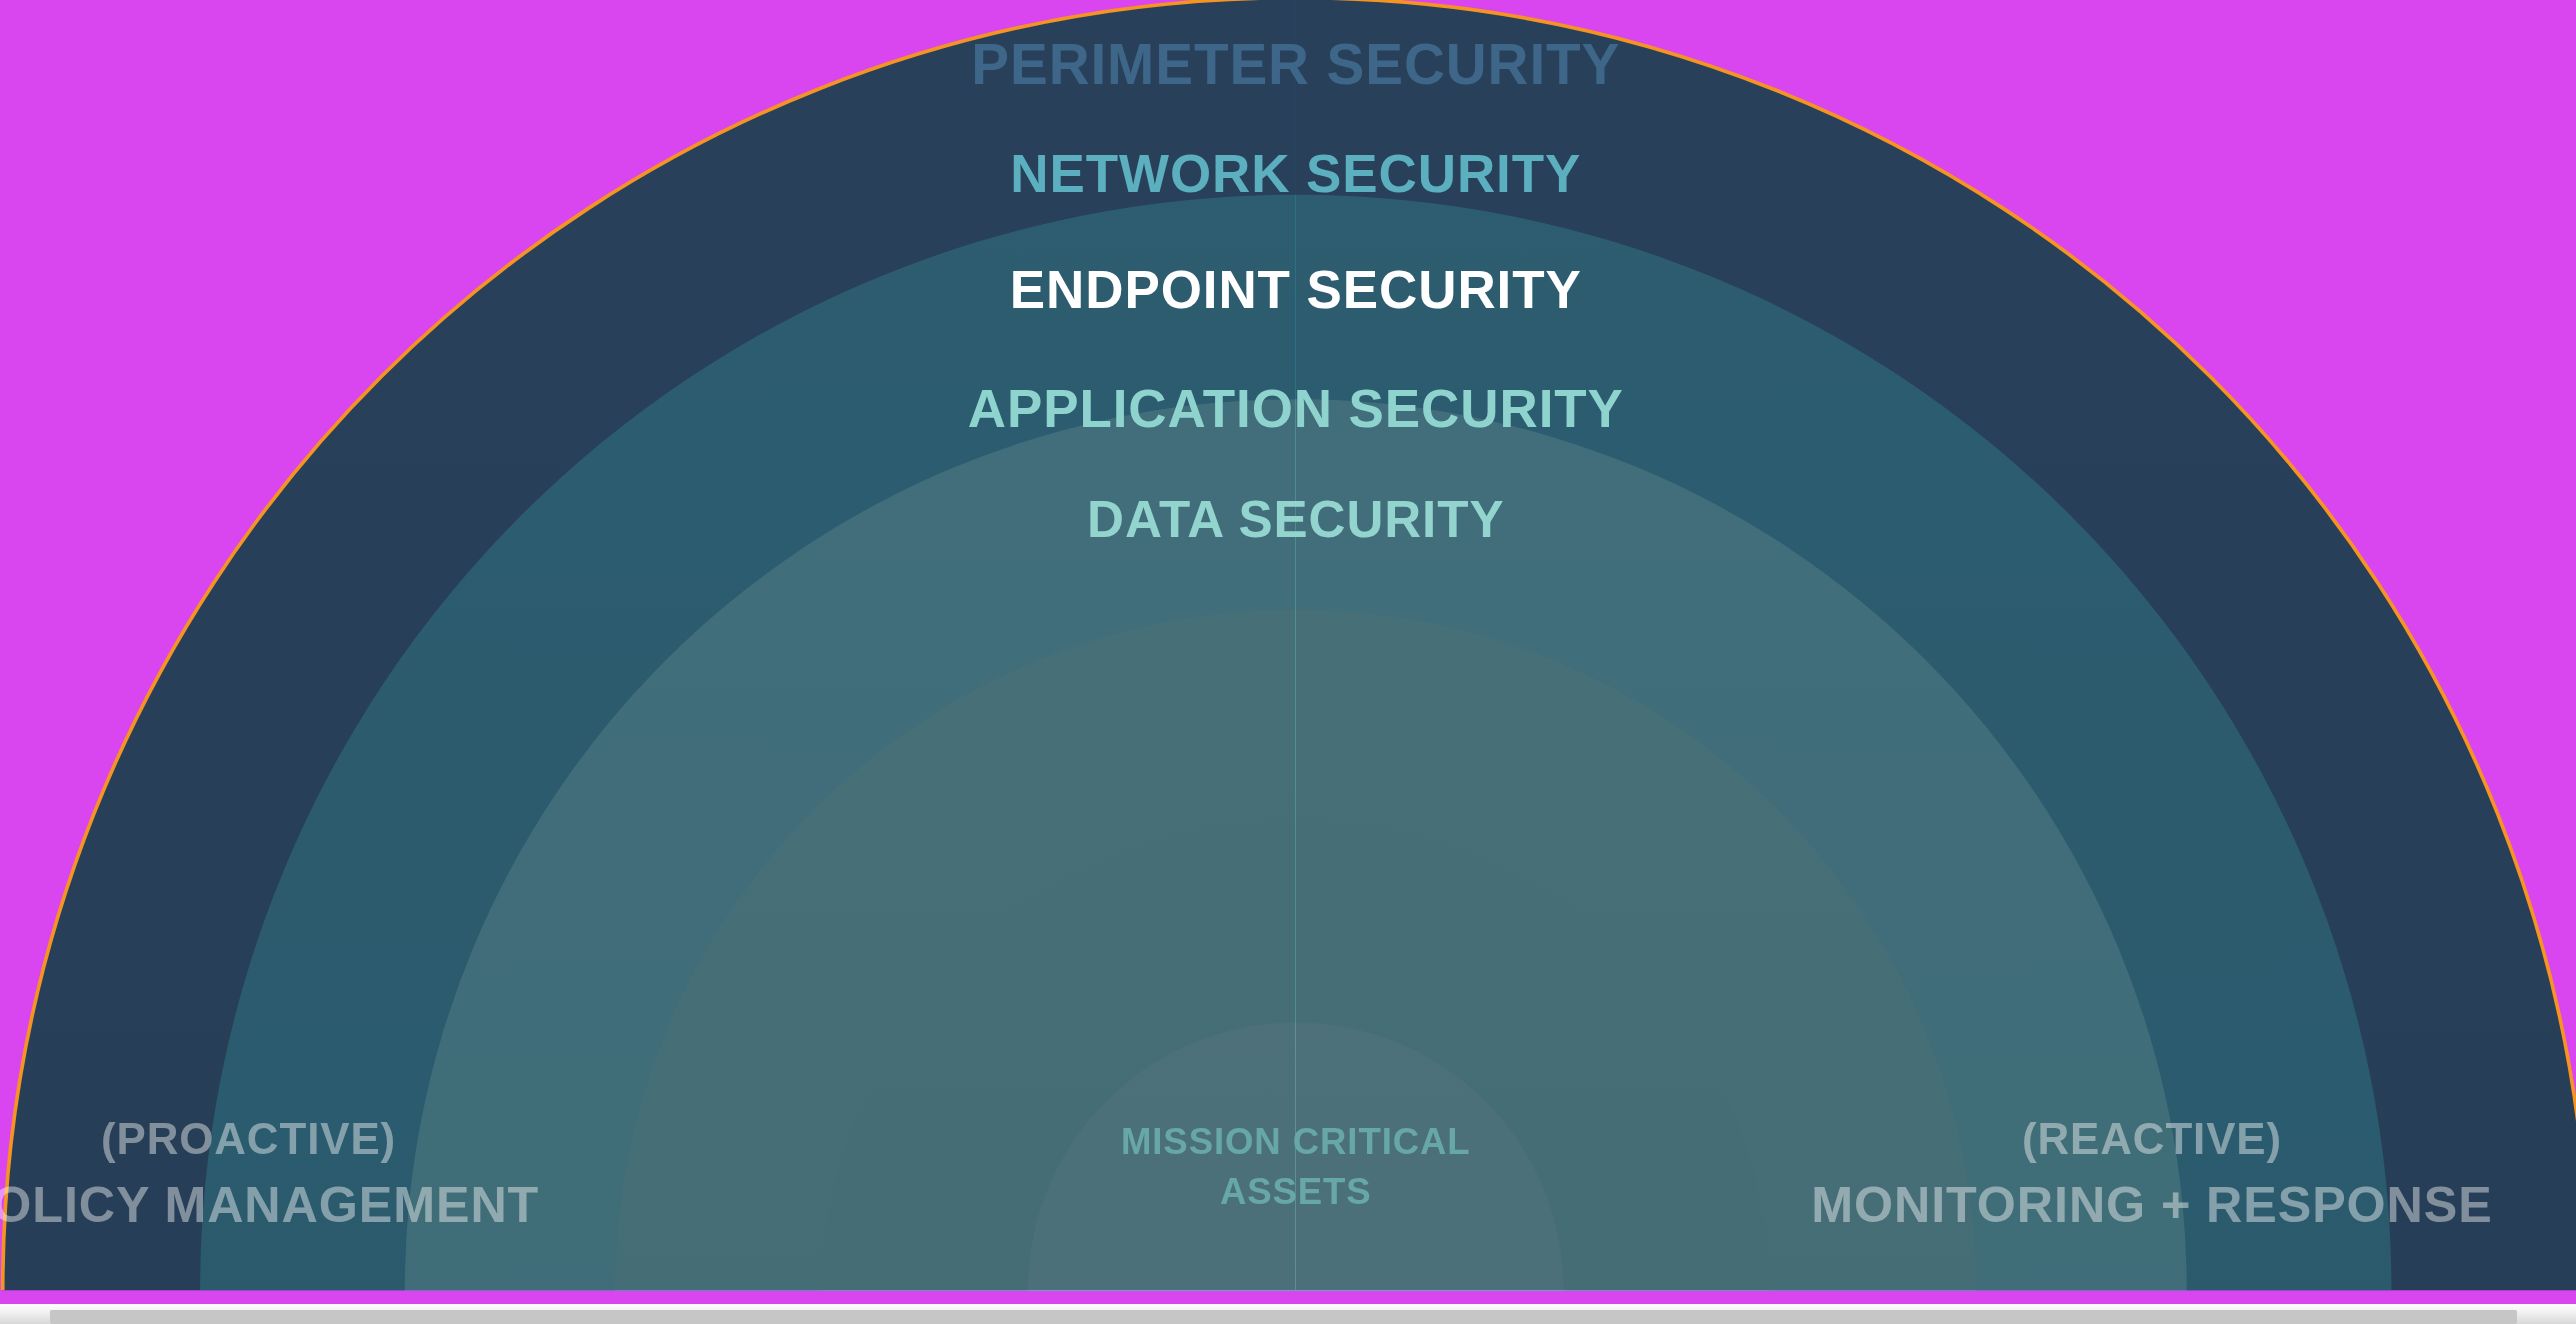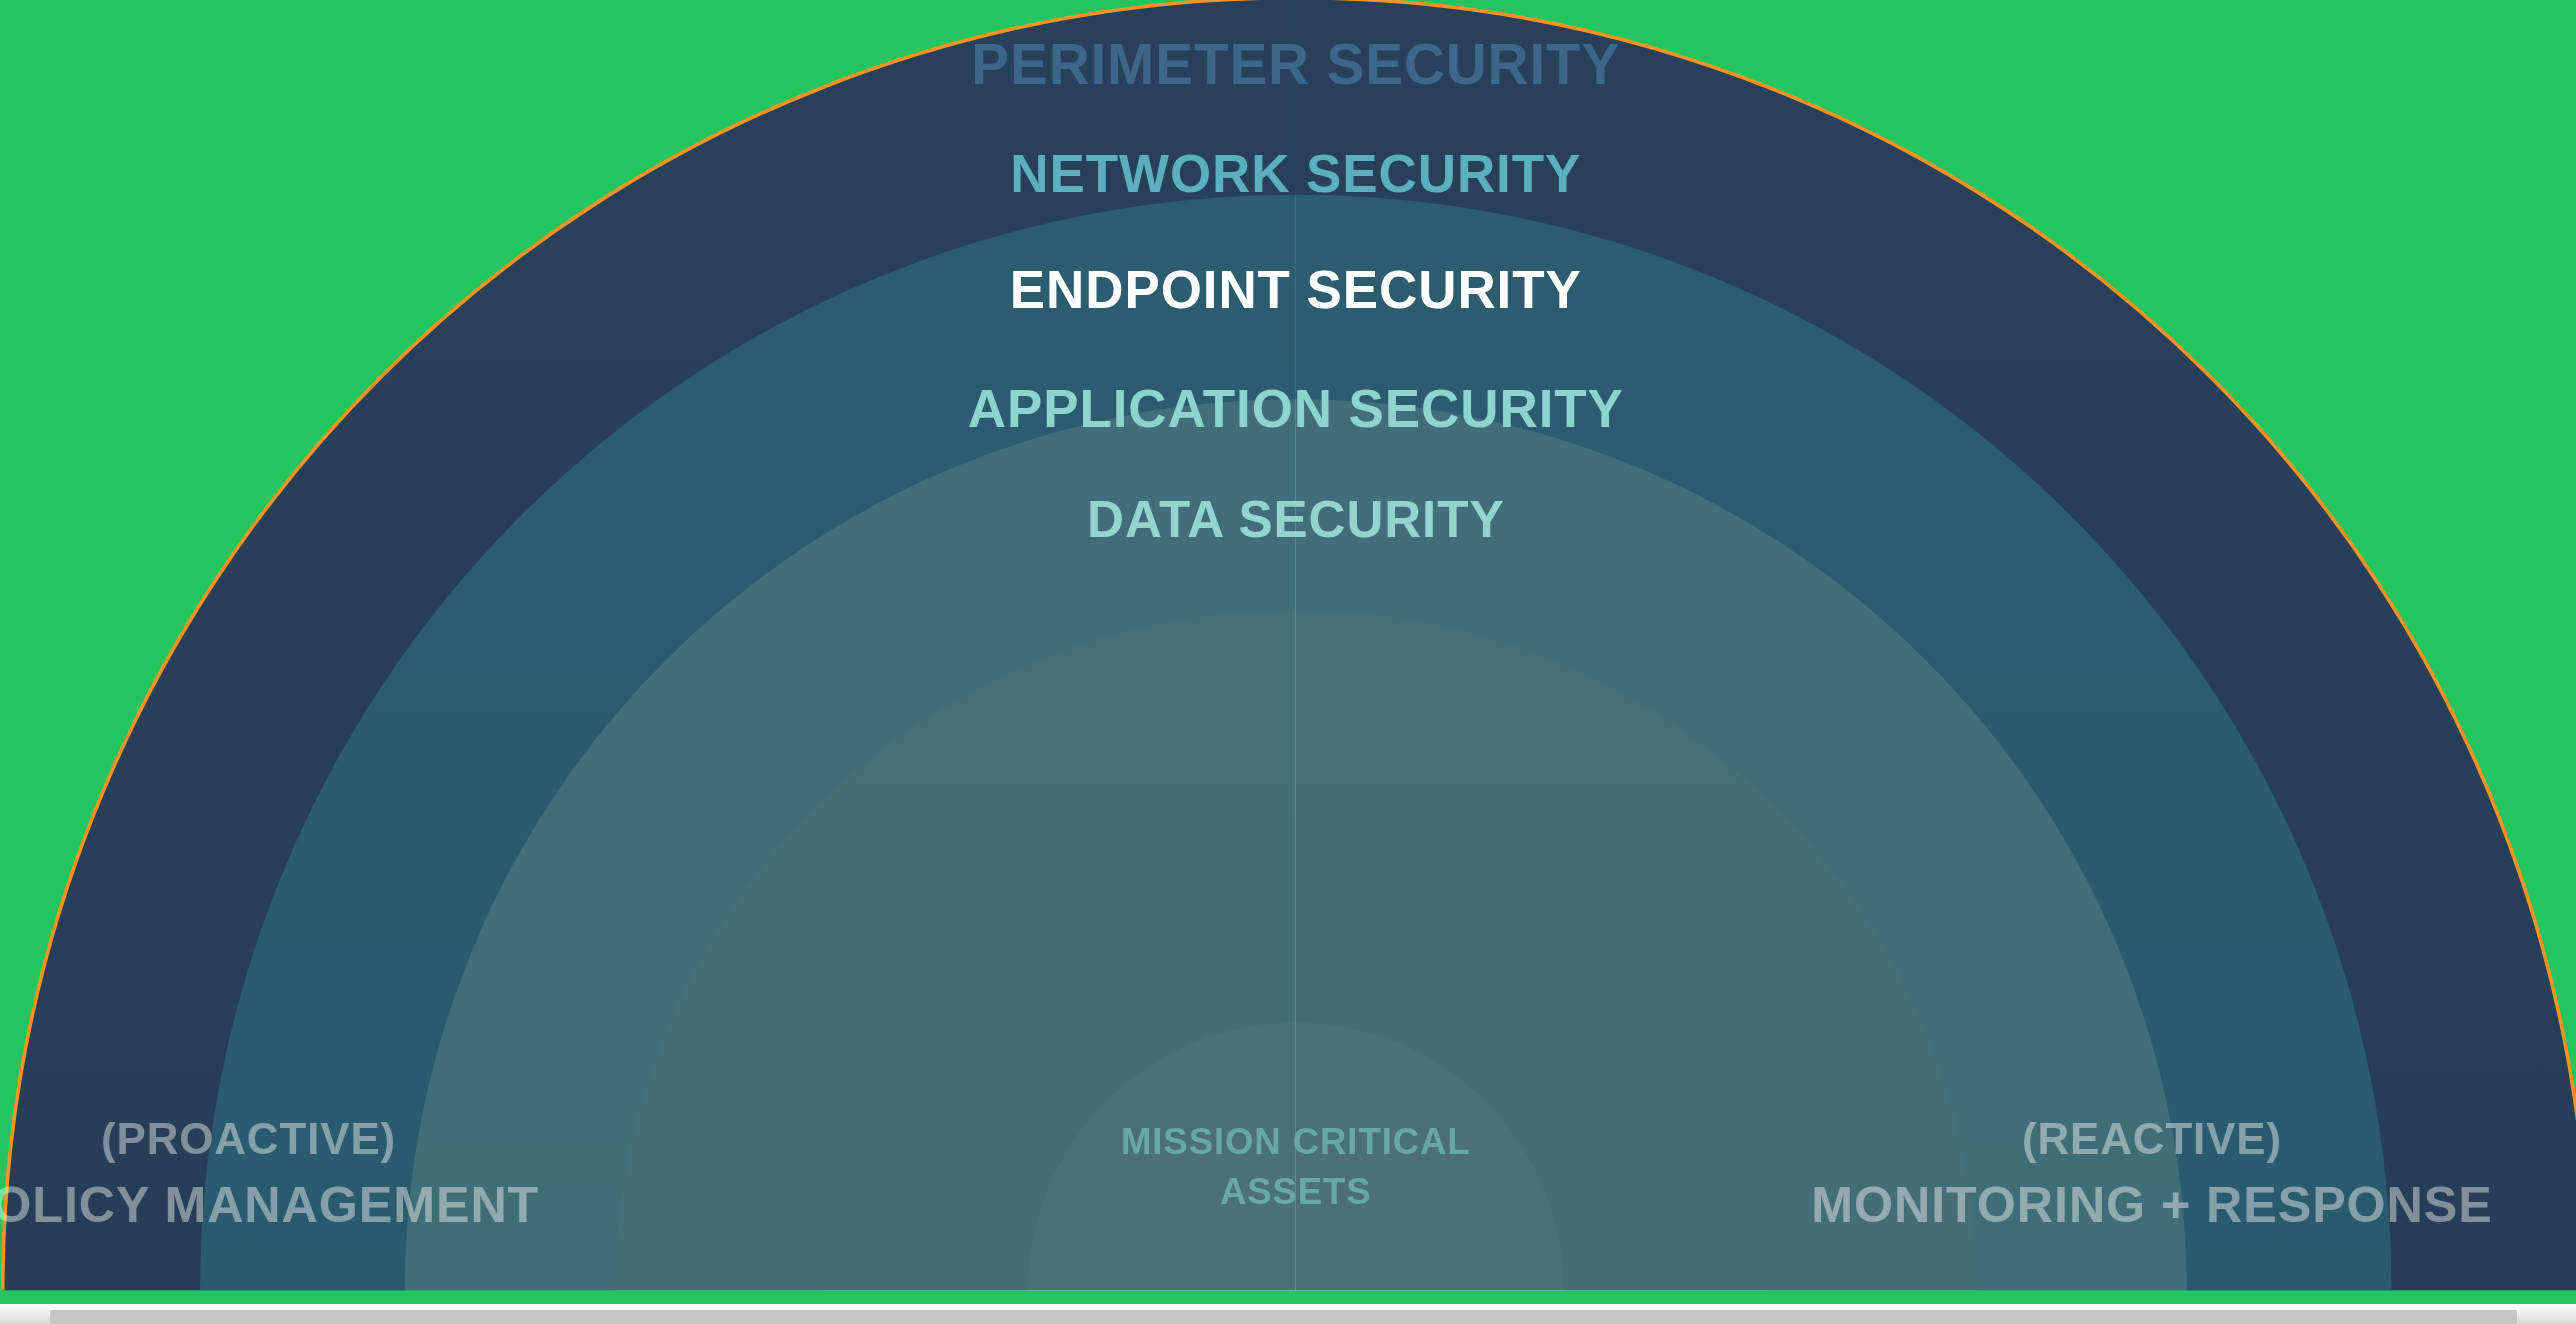--- a/index.html
+++ b/index.html
@@ -10,21 +10,21 @@
   body {
     width: 2576px;
     height: 1324px;
     overflow: hidden;
     font-family: "Liberation Sans", sans-serif;
   }
   #stage {
     position: relative;
     width: 2576px;
     height: 1324px;
-    background: #22c55e;
+    background: #d946ef;
   }
   #diagram-svg {
     position: absolute;
     left: 0;
     top: 0;
     width: 2576px;
     height: 1324px;
     display: block;
   }
   .ring-label {

